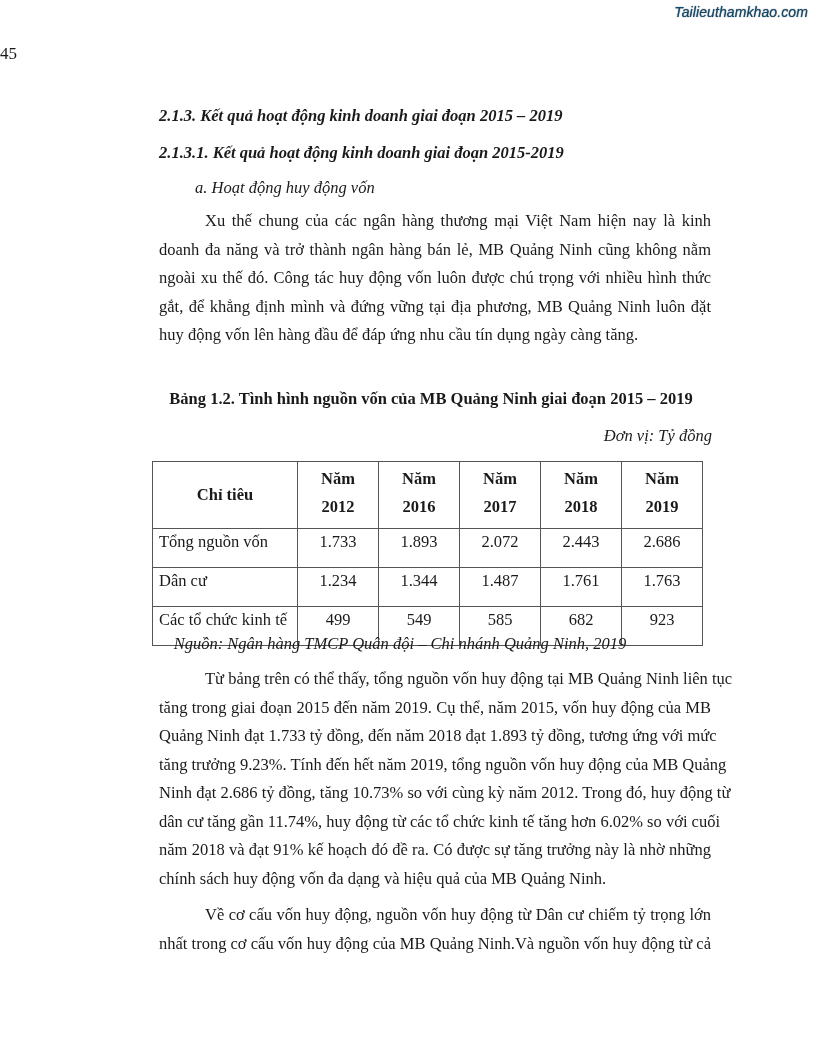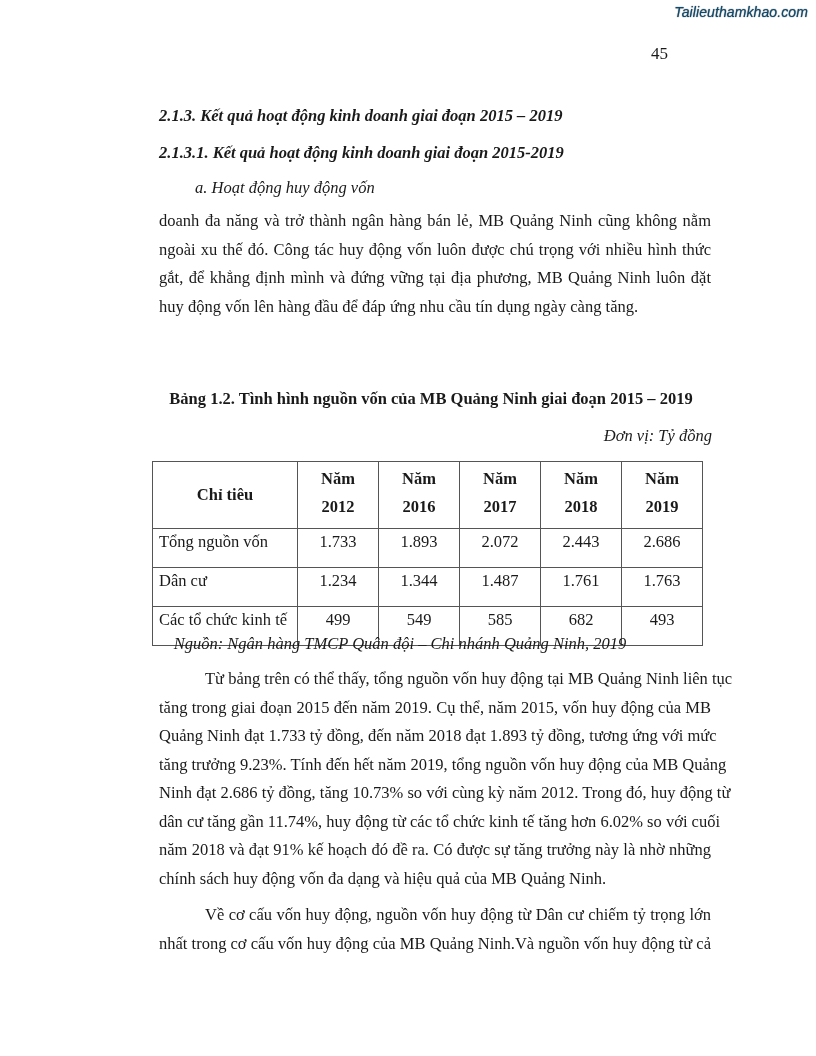--- a/index.html
+++ b/index.html
@@ -9,21 +9,21 @@
   }
   .watermark {
     position: absolute; top: 4px; right: 8px;
     font-family: "Liberation Sans", "DejaVu Sans", sans-serif;
     font-size: 14px; color: #0c4a6e;
     text-shadow: 0 0 1px #8a8a8a, 0 0 1px #8a8a8a;
     letter-spacing: 0.1px;
     font-style: italic;
   }
   .page-number {
-    position: absolute; top: 44px; left: 0; width: 668px; text-align: right;
+    position: absolute; top: 44px; left: 0; width: 668px; text-align: left;
     font-size: 17px;
   }
   .abs { position: absolute; white-space: nowrap; }
   .h3 { left: 159px; top: 106px; font-size: 16.5px; font-weight: bold; font-style: italic; }
   .h4 { left: 159px; top: 143px; font-size: 16.5px; font-weight: bold; font-style: italic; }
   .h5 { left: 195px; top: 178px; font-size: 16.5px; font-style: italic; }
   .para {
     position: absolute; left: 159px; width: 552px; font-size: 16.5px;
     line-height: 28.5px; text-align: justify;
   }
@@ -49,20 +49,21 @@
 <body>
 
 <div class="watermark">Tailieuthamkhao.com</div>
 <div class="page-number">45</div>
 
 <div class="abs h3">2.1.3. Kết quả hoạt động kinh doanh giai đoạn 2015 – 2019</div>
 <div class="abs h4">2.1.3.1. Kết quả hoạt động kinh doanh giai đoạn 2015-2019</div>
 <div class="abs h5">a. Hoạt động huy động vốn</div>
 
 <div class="para" style="top:207px;">
+  <span class="line indent">Xu thế chung của các ngân hàng thương mại Việt Nam hiện nay là kinh</span>
   <span class="line">doanh đa năng và trở thành ngân hàng bán lẻ, MB Quảng Ninh cũng không nằm</span>
   <span class="line">ngoài xu thế đó. Công tác huy động vốn luôn được chú trọng với nhiều hình thức</span>
   <span class="line">gắt, để khẳng định mình và đứng vững tại địa phương, MB Quảng Ninh luôn đặt</span>
   <span class="line last">huy động vốn lên hàng đầu để đáp ứng nhu cầu tín dụng ngày càng tăng.</span>
 </div>
 
 <div class="abs table-caption">Bảng 1.2. Tình hình nguồn vốn của MB Quảng Ninh giai đoạn 2015 – 2019</div>
 <div class="abs unit">Đơn vị: Tỷ đồng</div>
 
 <table class="data">
@@ -90,21 +91,21 @@
     <td>1.487</td>
     <td>1.761</td>
     <td>1.763</td>
   </tr>
   <tr>
     <td class="label">Các tổ chức kinh tế</td>
     <td>499</td>
     <td>549</td>
     <td>585</td>
     <td>682</td>
-    <td>493</td>
+    <td>923</td>
   </tr>
 </tbody>
   </table>
 
 <div class="abs source">Nguồn: Ngân hàng TMCP Quân đội – Chi nhánh Quảng Ninh, 2019</div>
 
 <div class="para" style="top:665px;">
   <span class="line indent">Từ bảng trên có thể thấy, tổng nguồn vốn huy động tại MB Quảng Ninh liên tục</span>
   <span class="line">tăng trong giai đoạn 2015 đến năm 2019. Cụ thể, năm 2015, vốn huy động của MB</span>
   <span class="line">Quảng Ninh đạt 1.733 tỷ đồng, đến năm 2018 đạt 1.893 tỷ đồng, tương ứng với mức</span>

